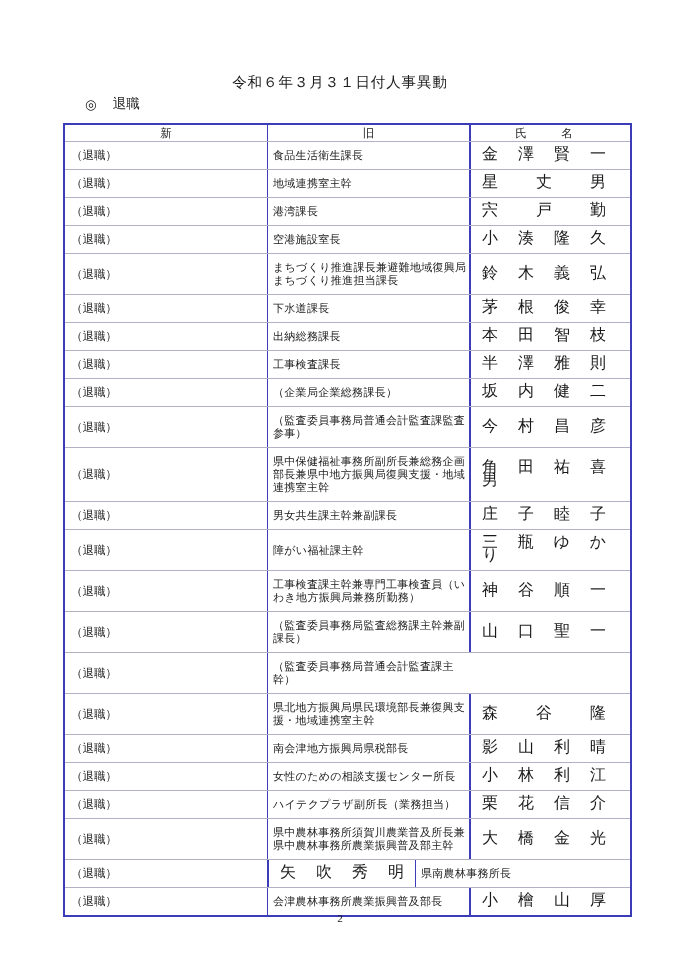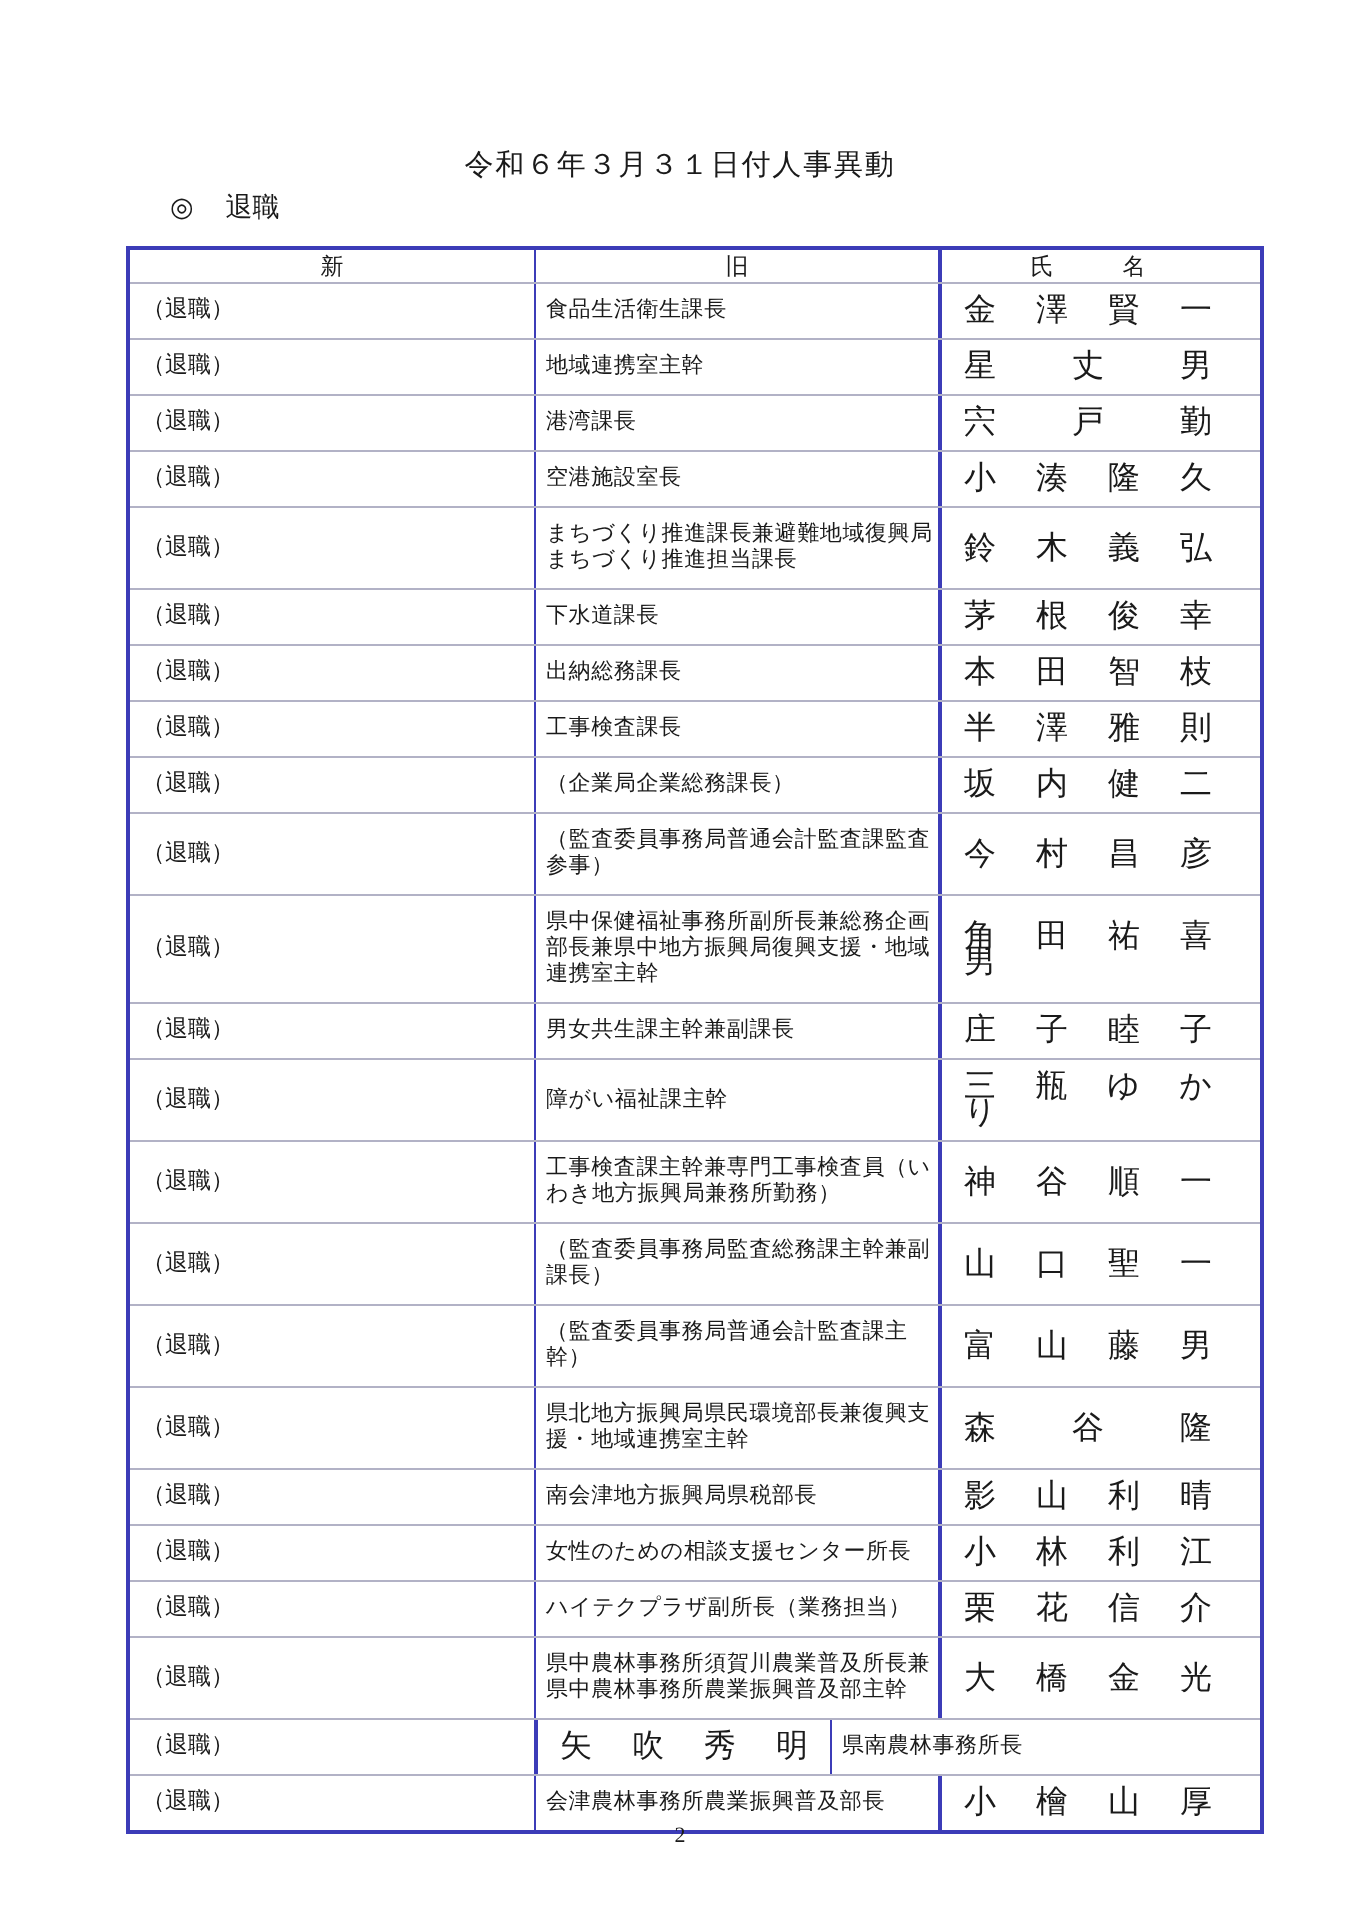--- a/index.html
+++ b/index.html
@@ -44,21 +44,21 @@
     display:flex;
     border-top:1px solid #b2b2c6;
     align-items:stretch;
   }
   .cell{
     box-sizing:border-box;
     display:flex;flex-direction:column;justify-content:center;
   }
   .c-new{width:202px;}
   .c-old{width:202px;border-left:1px solid #3c3cb8;}
-  .c-name{width:148px;border-left:2px solid #3c3cb8;}
+  .c-name{width:148px;border-left:2px solid #3c3cb8;font-family:Liberation Mono, monospace;}
   .cell.c-new{
     font-size:11.5px;
     padding:7px 4px 7px 6px;
     line-height:13px;
   }
   .cell.c-old{
     font-size:11px;
     letter-spacing:0.3px;
     padding:7px 2px 7px 5px;
     line-height:13px;
@@ -189,21 +189,20 @@
     <div class="cell c-new">（退職）</div>
     <div class="cell c-old">（監査委員事務局監査総務課主幹兼副
 課長）</div>
     <div class="cell c-name">山　口　聖　一</div>
   </div>
 
   <div class="trow">
     <div class="cell c-new">（退職）</div>
     <div class="cell c-old">（監査委員事務局普通会計監査課主
 幹）</div>
-    <div class="cell c-name">富　山　藤　男</div>
   </div>
 
   <div class="trow">
     <div class="cell c-new">（退職）</div>
     <div class="cell c-old">県北地方振興局県民環境部長兼復興支
 援・地域連携室主幹</div>
     <div class="cell c-name">森　谷　隆</div>
   </div>
 
   <div class="trow">

